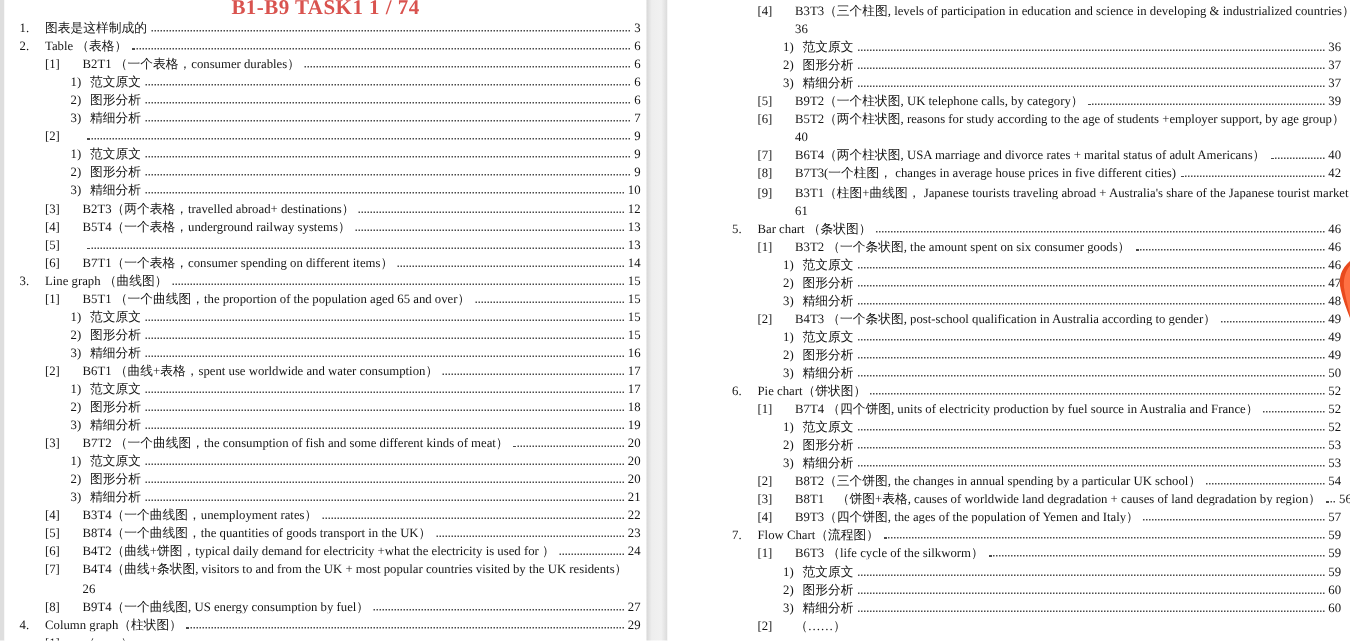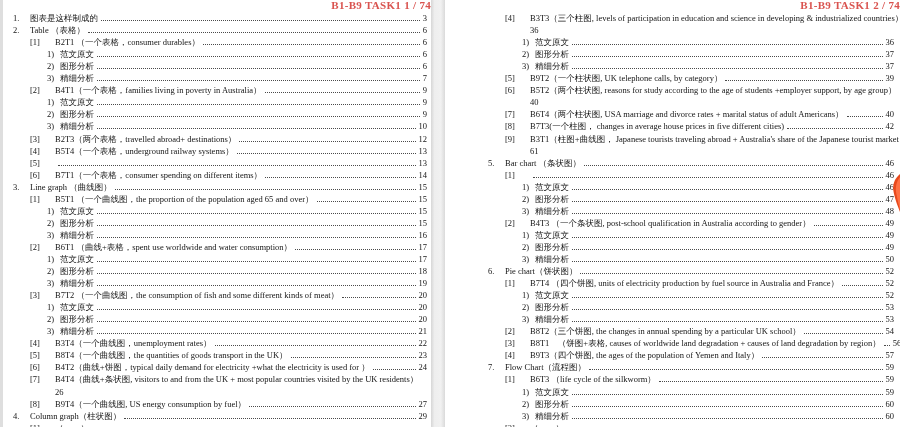--- a/index.html
+++ b/index.html
@@ -7,22 +7,22 @@
     position:relative;width:900px;height:427px;overflow:hidden;background:#ffffff;
     font-family:"Liberation Serif","DejaVu Serif",serif;color:#151515;
   }
   .edge-strip{position:absolute;left:0;top:0;width:3px;height:427px;background:#dedede;}
   .page{position:absolute;top:0;height:427px;background:#fff;overflow:hidden;}
   .page-left{left:3px;width:428px;}
   .page-right{left:445px;width:455px;}
   .gap-divider{position:absolute;left:431px;top:0;width:14px;height:427px;
     background:linear-gradient(90deg,#d6d6d6 0,#eeeeee 25%,#f1f1f1 70%,#dadada 100%);}
   .page-header{
-    height:11px;line-height:11px;text-align:right;
-    font-size:11px;font-weight:bold;letter-spacing:.3px;
+    height:11px;line-height:11px;text-align:center;
+    font-size:14px;font-weight:bold;letter-spacing:.3px;
   }
   .rows{padding:0;}
   .row{display:flex;align-items:flex-end;height:12.05px;white-space:nowrap;overflow:hidden;}
   .row .num{flex:0 0 auto;font-size:8.5px;line-height:10px;}
   .row .txt{flex:0 0 auto;font-size:8.5px;line-height:10px;overflow:hidden;}
   .row .leader{flex:1 1 auto;border-bottom:1.5px dotted #4a4a4a;margin:0 3px 2px 3px;min-width:6px;}
   .row .pg{flex:0 0 auto;font-size:8.5px;line-height:10px;text-align:right;}
   
   .page-left .lvl1{padding-left:10px;} .page-left .lvl1 .num{width:17px;}
   .page-left .lvl2{padding-left:27px;} .page-left .lvl2 .num{width:25px;}
@@ -76,21 +76,20 @@
         <span class="pg">6</span>
       </div>
       <div class="row lvl3">
         <span class="num">3)</span>
         <span class="txt">精细分析</span>
         <span class="leader"></span>
         <span class="pg">7</span>
       </div>
       <div class="row lvl2">
         <span class="num">[2]</span>
-        <span class="txt">B4T1（一个表格，families living in poverty in Australia）</span>
         <span class="leader"></span>
         <span class="pg">9</span>
       </div>
       <div class="row lvl3">
         <span class="num">1)</span>
         <span class="txt">范文原文</span>
         <span class="leader"></span>
         <span class="pg">9</span>
       </div>
       <div class="row lvl3">
@@ -247,21 +246,20 @@
         <span class="num">[1]</span>
         <span class="txt">（……）</span>
         <span class="pg"></span>
       </div>
     </div>
 </div>
 
 <div class="gap-divider"></div>
 
 <div class="page page-right">
-  <div class="page-header" style="color: rgb(217, 83, 79);">B1-B9 TASK1    2 / 74</div>
   <div class="rows">
       <div class="row lvl2">
         <span class="num">[4]</span>
         <span class="txt">B3T3（三个柱图, levels of participation in education and science in developing &amp; industrialized countries）</span>
       </div>
       <div class="row cont">
         <span class="pg">36</span>
       </div>
       <div class="row lvl3">
         <span class="num">1)</span>
@@ -314,20 +312,21 @@
         <span class="pg">61</span>
       </div>
       <div class="row lvl1">
         <span class="num">5.</span>
         <span class="txt">Bar chart （条状图）</span>
         <span class="leader"></span>
         <span class="pg">46</span>
       </div>
       <div class="row lvl2">
         <span class="num">[1]</span>
+        <span class="txt">B3T2 （一个条状图, the amount spent on six consumer goods）</span>
         <span class="leader"></span>
         <span class="pg">46</span>
       </div>
       <div class="row lvl3">
         <span class="num">1)</span>
         <span class="txt">范文原文</span>
         <span class="leader"></span>
         <span class="pg">46</span>
       </div>
       <div class="row lvl3">

